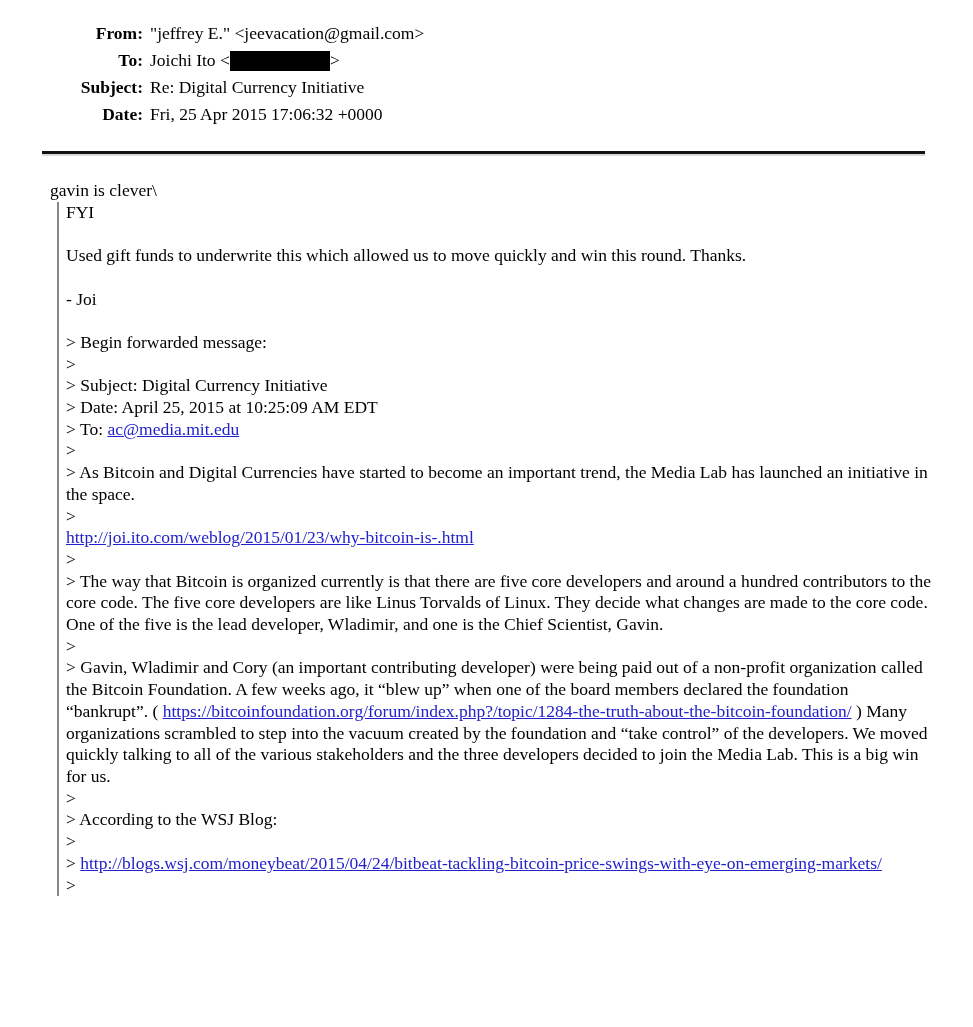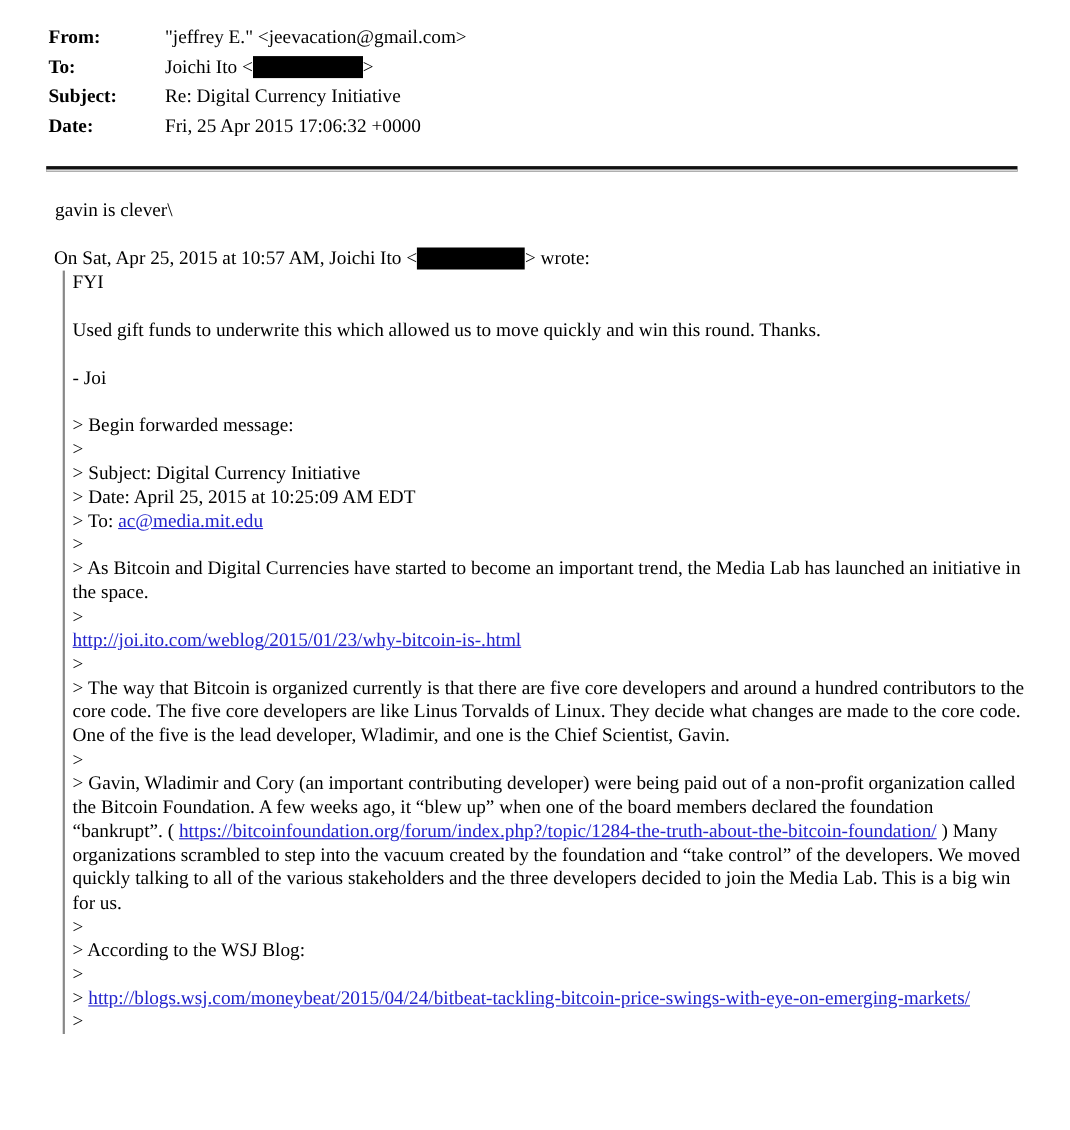--- a/index.html
+++ b/index.html
@@ -23,21 +23,21 @@
     margin: 20px 0 0 44px;
   }
   table.hdr td {
     padding: 0;
     line-height: 27px;
     vertical-align: top;
     white-space: nowrap;
   }
   table.hdr td.lbl {
     font-weight: bold;
-    text-align: left;
+    text-align: right;
     min-width: 99px;
     padding-right: 7px;
   }
   .rule {
     margin: 23px 0 0 42px;
     width: 883px;
     height: 3px;
     background: #111111;
     border: none;
     border-bottom: 2px solid #d9d9d9;
@@ -94,21 +94,20 @@
           <td class="lbl">Date:</td>
           <td class="val"><span>Fri, 25 Apr 2015 17:06:32 +0000</span></td>
         </tr>
       </tbody>
   </table>
 
   <div class="rule"></div>
 
   <p class="opening">gavin is clever\</p>
 
-  <p class="attr"><span>On Sat, Apr 25, 2015 at 10:57 AM, Joichi Ito &lt;</span><span class="redacted" style="width: 98px;"></span><span>&gt; wrote:</span></p>
 
   <blockquote class="quote">
       <div class="qline"><span>FYI</span></div>
       <div class="qline">&nbsp;</div>
       <div class="qline"><span>Used gift funds to underwrite this which allowed us to move quickly and win this round. Thanks.</span></div>
       <div class="qline">&nbsp;</div>
       <div class="qline"><span>- Joi</span></div>
       <div class="qline">&nbsp;</div>
       <div class="qline"><span>&gt; Begin forwarded message:</span></div>
       <div class="qline"><span>&gt;</span></div>

